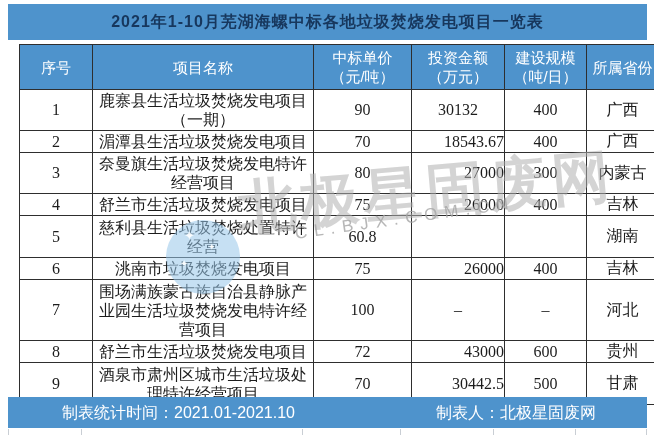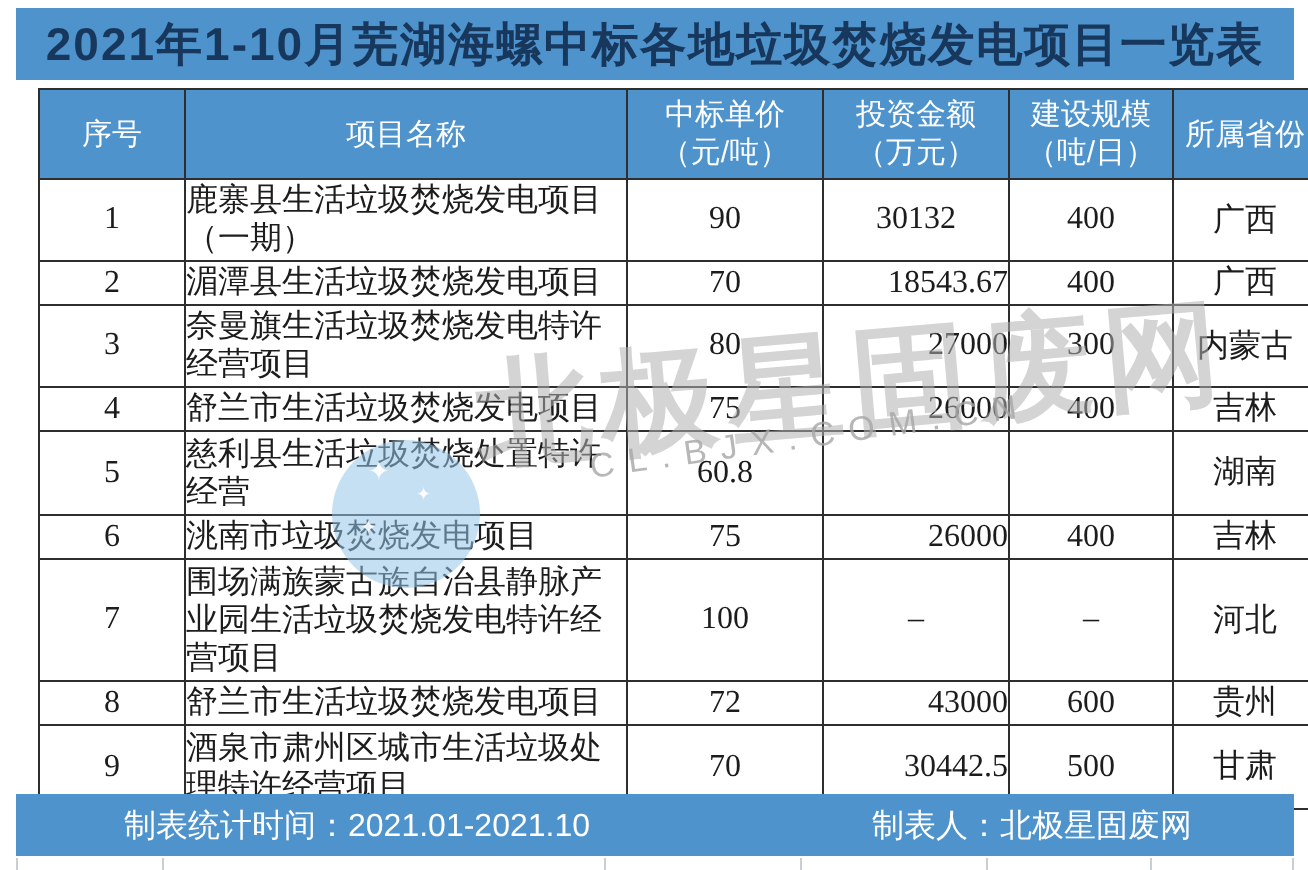--- a/index.html
+++ b/index.html
@@ -3,37 +3,37 @@
 <meta charset="utf-8">
 <style>
   html,body{margin:0;padding:0;}
   body{
     width:654px;height:435px;position:relative;background:#ffffff;
     font-family:"Liberation Sans", sans-serif;overflow:hidden;
   }
   .title-bar{
     position:absolute;left:8px;top:4px;width:639px;height:36px;
     background:#4e93cc;display:flex;align-items:center;justify-content:center;
-    color:#17375d;font-weight:bold;font-size:23px;letter-spacing:1px;
+    color:#17375d;font-weight:bold;font-size:16px;letter-spacing:1px;
   }
   table.grid{
     position:absolute;left:19px;top:44px;width:639px;
     border-collapse:collapse;table-layout:fixed;
     font-family:"Liberation Serif", serif;font-size:16px;color:#1c1c1c;
   }
   table.grid th, table.grid td{
     border:1px solid #2e2e2e;padding:0;overflow:hidden;
   }
   table.grid th{
     background:#4e93cc;color:#ffffff;font-weight:normal;
     font-family:"Liberation Sans", sans-serif;font-size:15px;line-height:19px;
     white-space:pre-line;text-align:center;height:44px;
   }
   td.c{text-align:center;}
-  td.l{text-align:left;padding:0 3px;line-height:19px;}
+  td.l{text-align:center;padding:0 3px;line-height:19px;}
   td.r{text-align:right;padding-right:5px;}
   tr.h40 td{height:40px;}
   tr.h21 td{height:21px;}
   tr.h41 td{height:41px;}
   tr.h60 td{height:60px;}
   .footer-bar{
     position:absolute;left:8px;top:397px;width:639px;height:31px;
     background:#4e93cc;color:#ffffff;font-size:16px;
   }
   .footer-bar span{position:absolute;top:6px;white-space:nowrap;}

